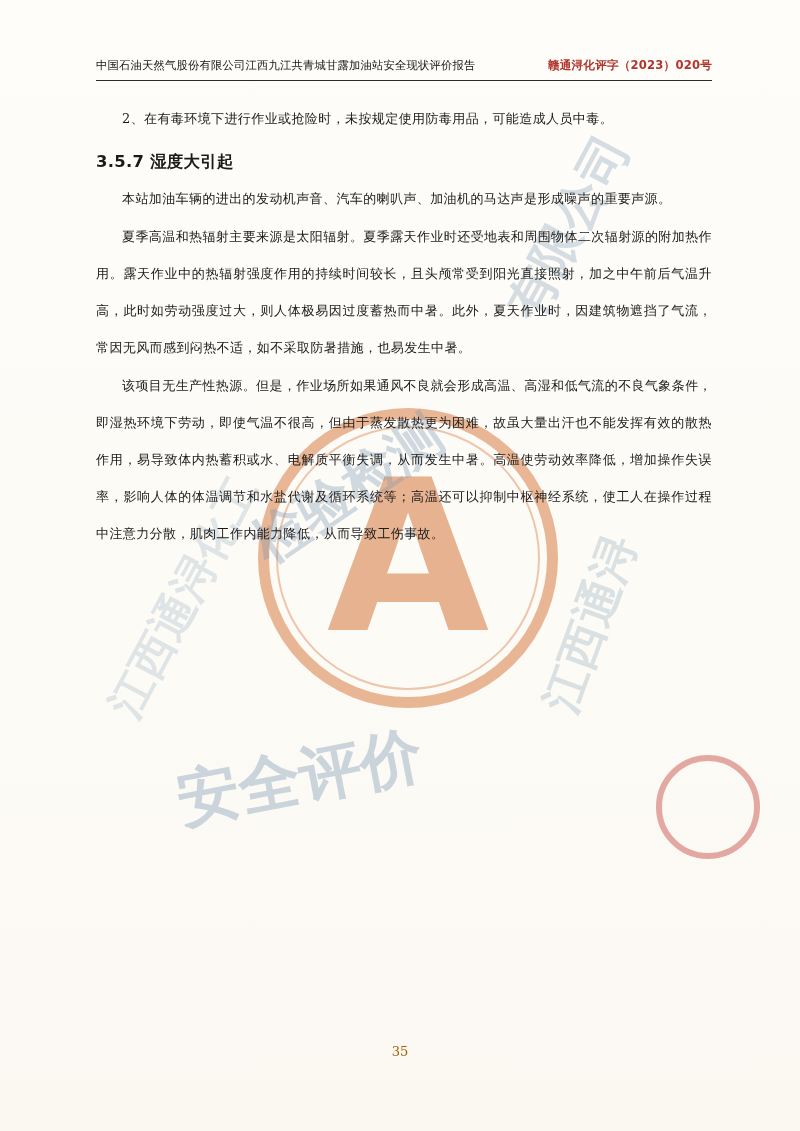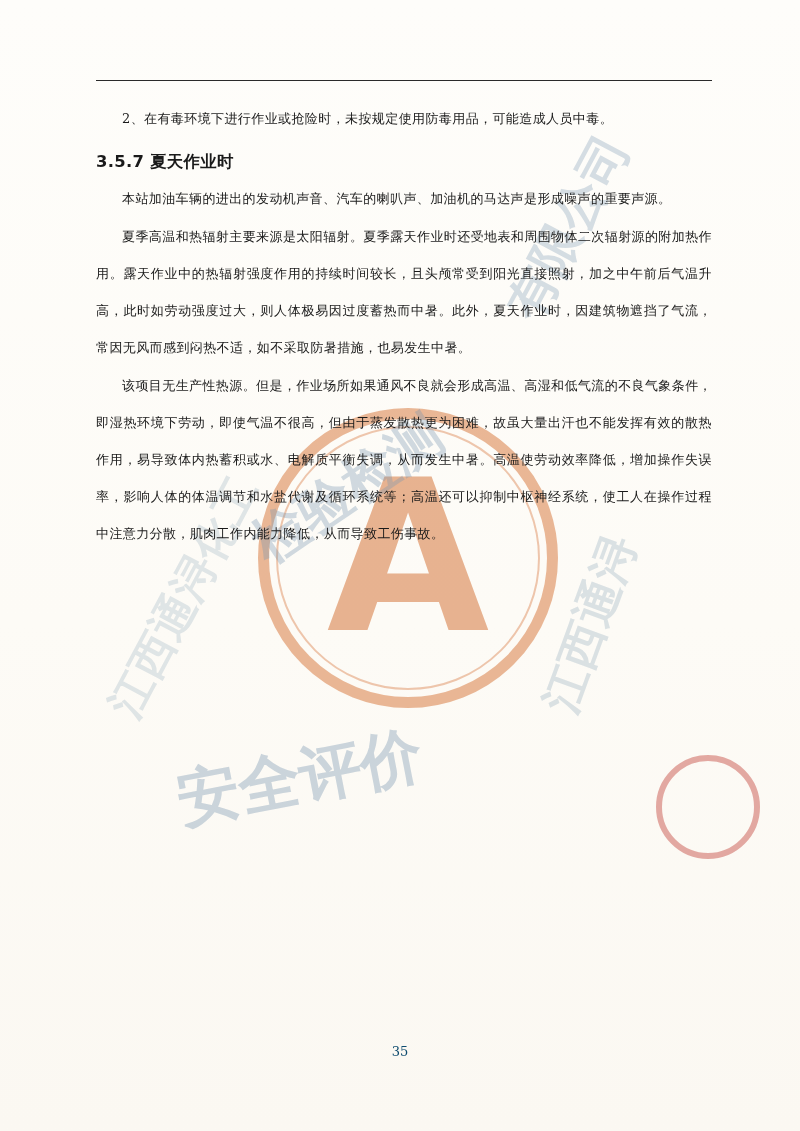--- a/index.html
+++ b/index.html
@@ -75,21 +75,21 @@
     font-weight: bold;
     font-family: "DejaVu Sans", "Liberation Sans", sans-serif;
     letter-spacing: 0.3px;
   }
   .page-number {
     position: absolute;
     left: 0; right: 0;
     top: 1044px;
     text-align: center;
     font-size: 13px;
-    color: #0c4a6e;
+    color: #a16207;
     font-family: "DejaVu Serif", "Liberation Serif", serif;
   }
 
   
   .wm {
     position: absolute;
     pointer-events: none;
     user-select: none;
   }
   .wm-ring {
@@ -173,26 +173,30 @@
   <div class="wm wm-ring"></div>
   <div class="wm wm-ring-inner"></div>
   <div class="wm wm-a">A</div>
   <div class="wm wm-text wm-t1">安全评价</div>
   <div class="wm wm-text wm-t2">检验检测</div>
   <div class="wm wm-text wm-t3">有限公司</div>
   <div class="wm wm-text wm-t4">江西通浔</div>
   <div class="wm wm-text wm-t5">江西通浔化工</div>
   <div class="wm wm-red-seal"></div>
 
+  <div class="header">
+    <span class="h-left">中国石油天然气股份有限公司江西九江共青城甘露加油站安全现状评价报告</span>
+    <span class="h-right">赣通浔化评字（2023）020号</span>
+  </div>
   <div class="header-rule"></div>
 
   <div class="content">
     <p class="para">2、在有毒环境下进行作业或抢险时，未按规定使用防毒用品，可能造成人员中毒。</p>
 
-    <h3 class="heading">3.5.7 夏天作业时</h3>
+    <h3 class="heading">3.5.7 湿度大引起</h3>
     <p class="para">本站加油车辆的进出的发动机声音、汽车的喇叭声、加油机的马达声是形成噪声的重要声源。</p>
 
     <p class="para">夏季高温和热辐射主要来源是太阳辐射。夏季露天作业时还受地表和周围物体二次辐射源的附加热作用。露天作业中的热辐射强度作用的持续时间较长，且头颅常受到阳光直接照射，加之中午前后气温升高，此时如劳动强度过大，则人体极易因过度蓄热而中暑。此外，夏天作业时，因建筑物遮挡了气流，常因无风而感到闷热不适，如不采取防暑措施，也易发生中暑。</p>
     <p class="para">该项目无生产性热源。但是，作业场所如果通风不良就会形成高温、高湿和低气流的不良气象条件，即湿热环境下劳动，即使气温不很高，但由于蒸发散热更为困难，故虽大量出汗也不能发挥有效的散热作用，易导致体内热蓄积或水、电解质平衡失调，从而发生中暑。高温使劳动效率降低，增加操作失误率，影响人体的体温调节和水盐代谢及循环系统等；高温还可以抑制中枢神经系统，使工人在操作过程中注意力分散，肌肉工作内能力降低，从而导致工伤事故。</p>
   </div>
 
   <div class="page-number">35</div>
 </div>
 
 </body></html>

